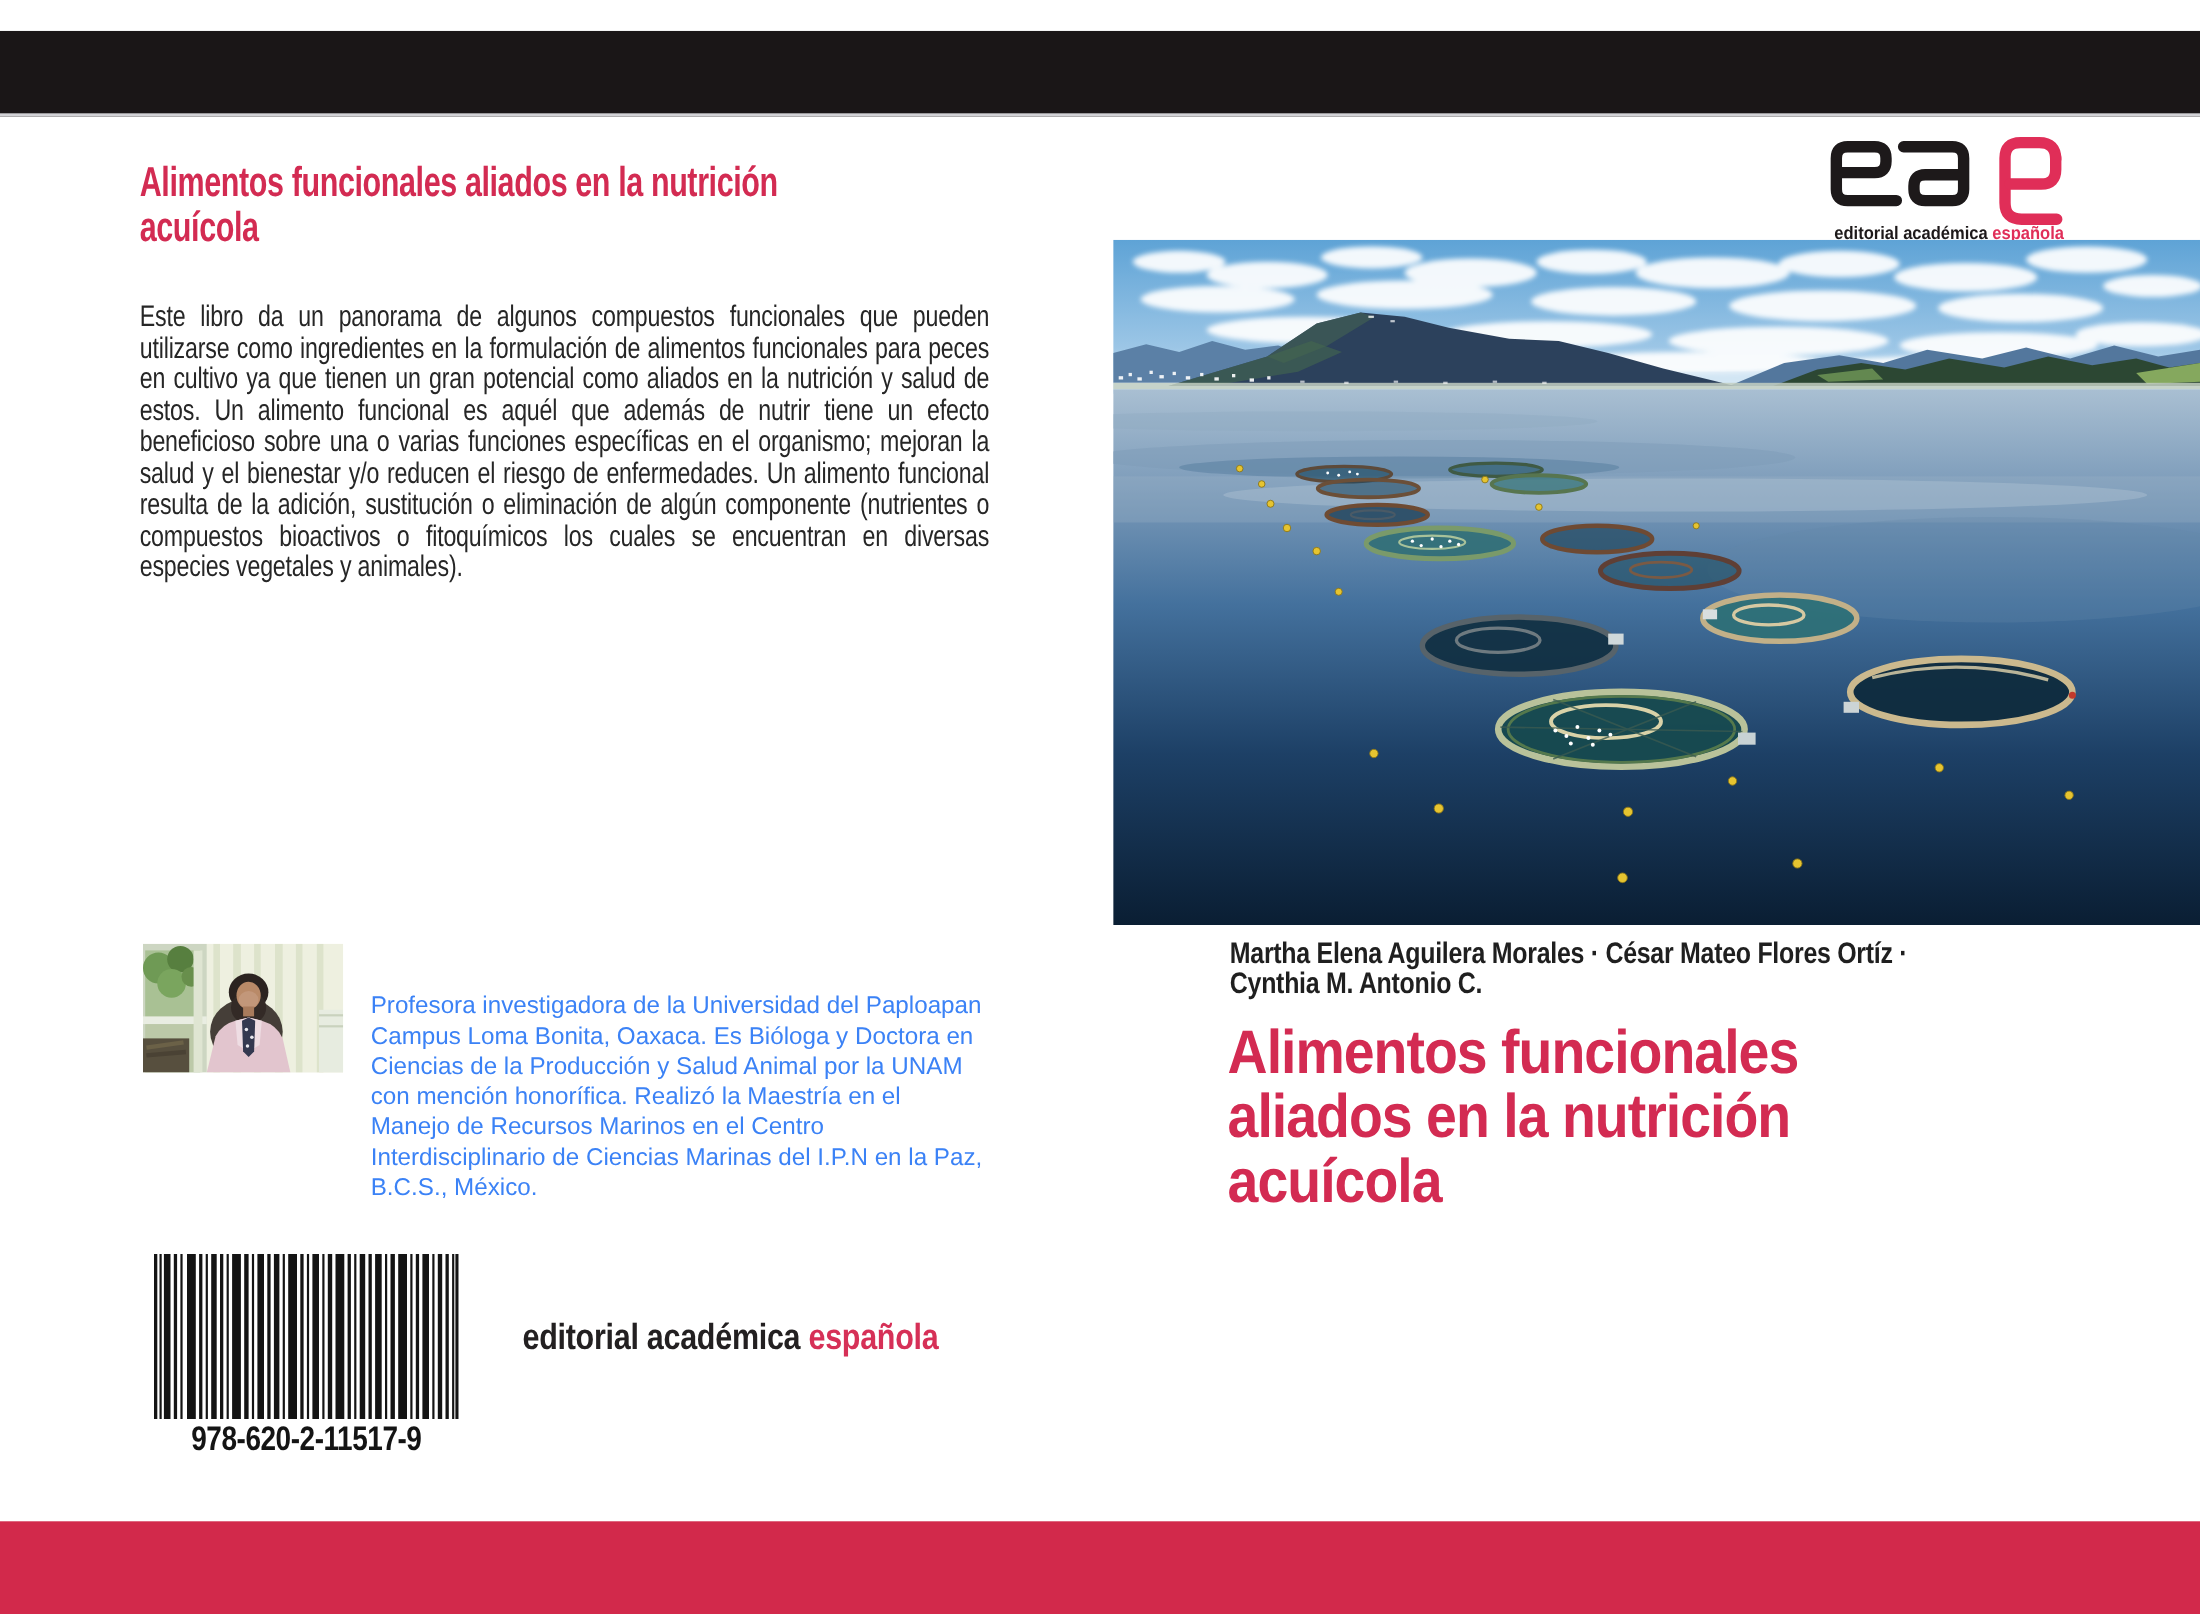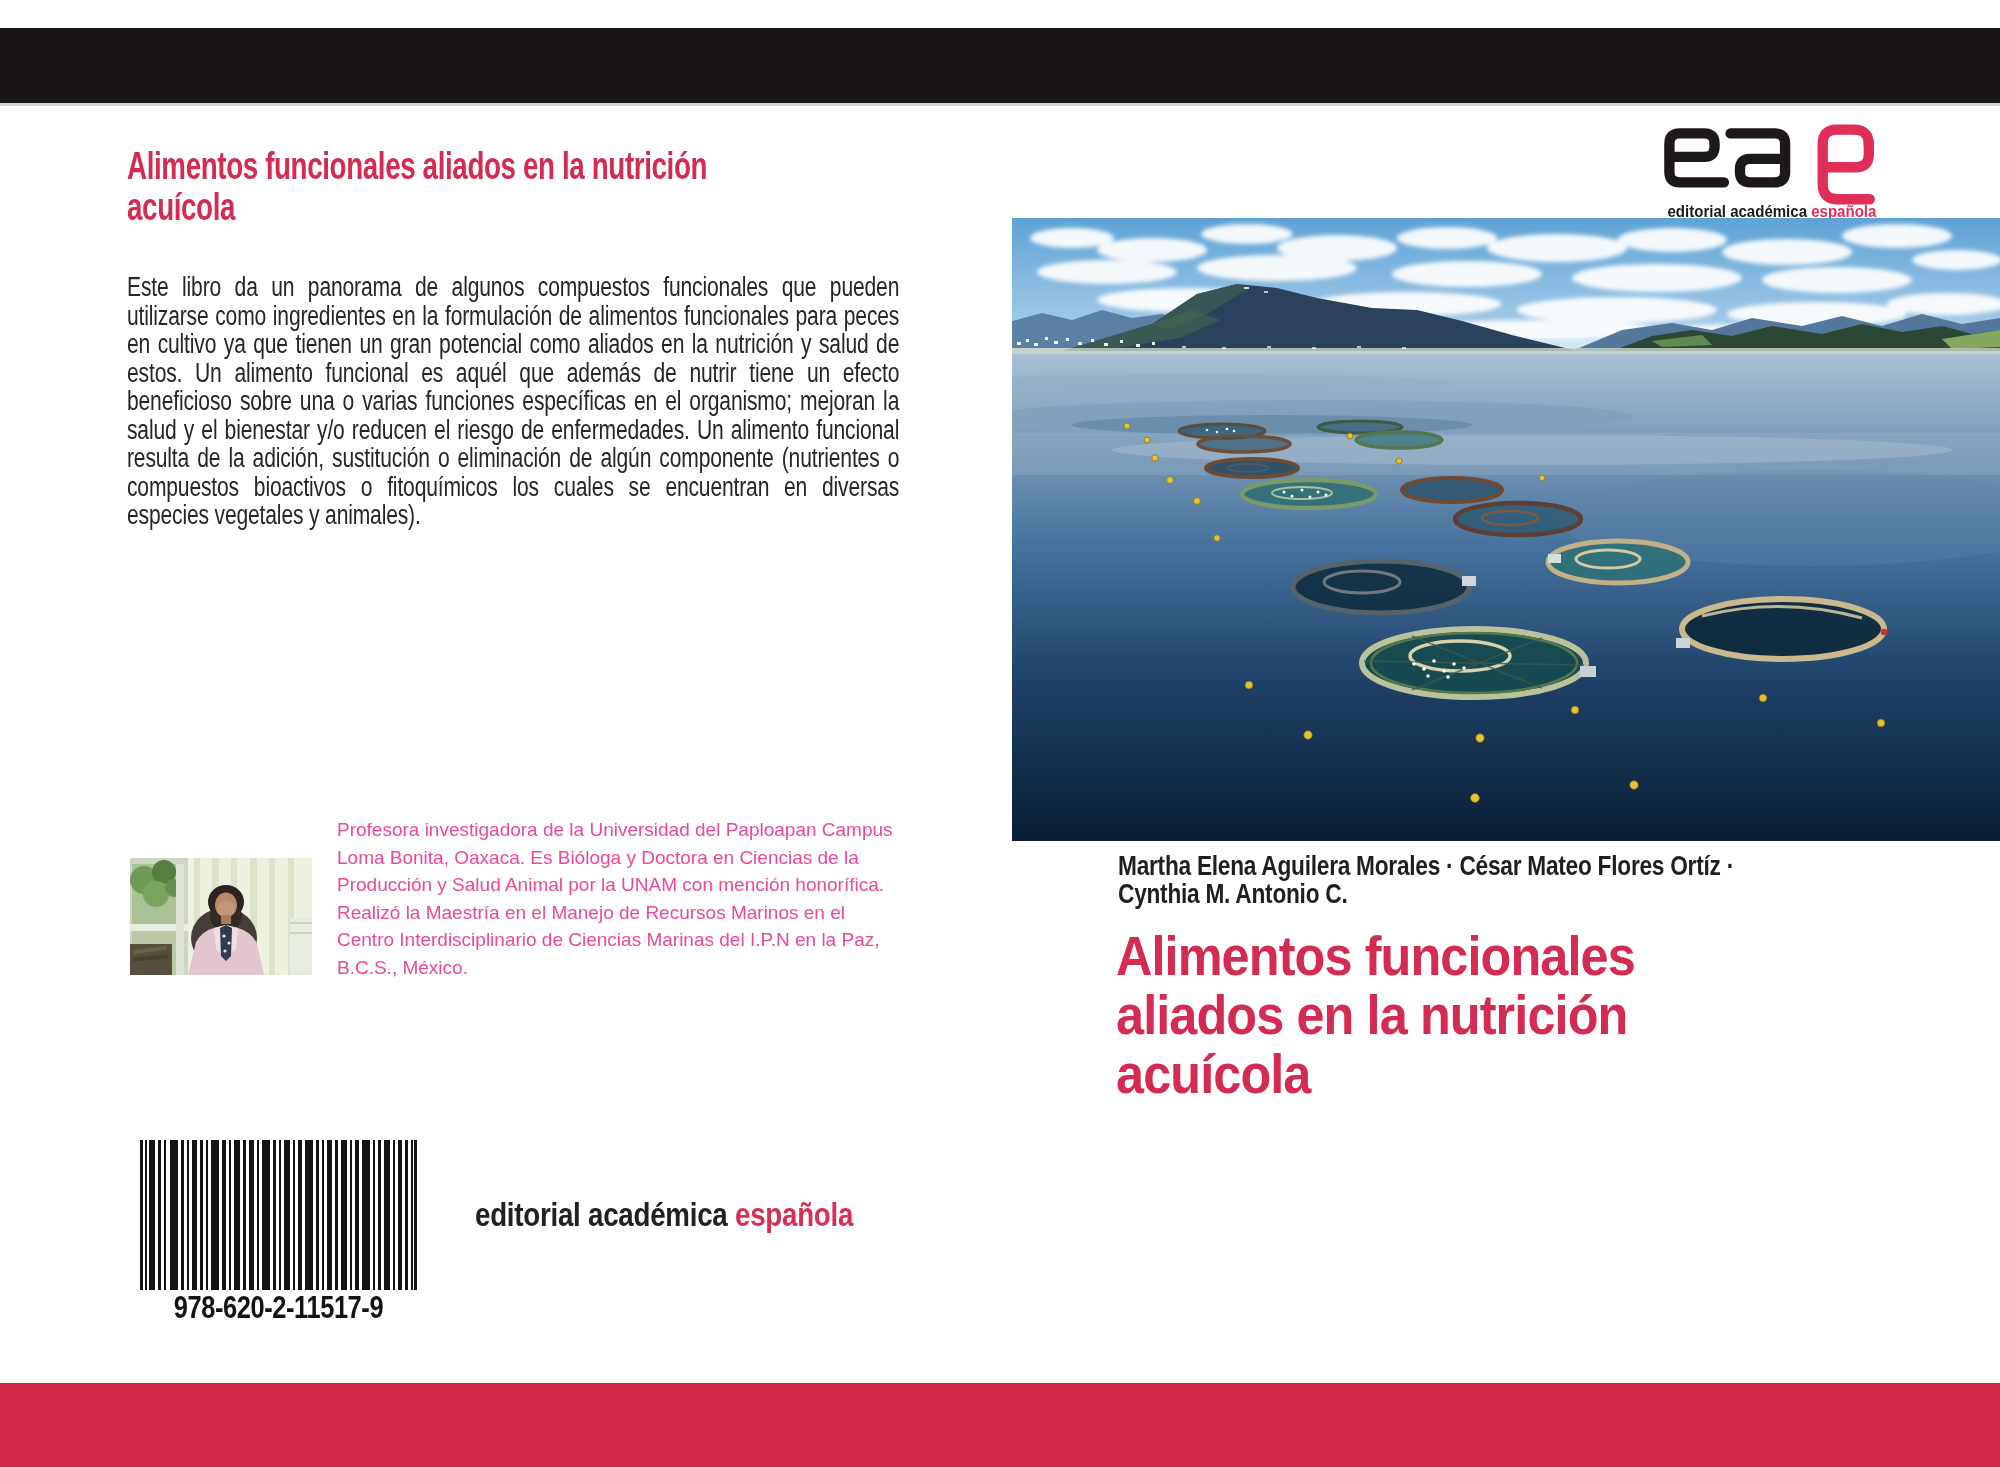--- a/index.html
+++ b/index.html
@@ -9,22 +9,22 @@
   .bottom-bar{position:absolute;left:0;top:1355px;width:2000px;height:112px;}
 
   
   .back-title{position:absolute;left:127px;top:118px;width:1200px;
               font-size:38px;font-weight:bold;line-height:41px;letter-spacing:-0.5px;
               transform:scaleX(.73);transform-origin:left top;white-space:nowrap;}
   .back-blurb{position:absolute;left:127px;top:245px;width:990px;
               font-size:27px;line-height:28.5px;color:#262626;text-align:justify;
               letter-spacing:-0.2px;transform:scaleX(.78);transform-origin:left top;}
   .bio-photo{position:absolute;left:130px;top:830px;width:182px;height:117px;}
-  .bio-text{position:absolute;left:337px;top:788px;width:560px;
-            font-size:19px;line-height:27.5px;color:#ec4899;}
+  .bio-text{position:absolute;left:337px;top:872px;width:560px;
+            font-size:22px;line-height:27.5px;color:#3b82f6;}
   .barcode-wrap{position:absolute;left:140px;top:1112px;width:277px;height:150px;}
   .isbn{position:absolute;left:140px;top:1262px;width:277px;text-align:center;
         font-size:31px;font-weight:bold;color:#141414;letter-spacing:-0.5px;
         transform:scaleX(.82);transform-origin:center top;}
   .imprint{position:absolute;left:475px;top:1168px;white-space:nowrap;
            font-size:33px;font-weight:bold;letter-spacing:-0.3px;
            transform:scaleX(.84);transform-origin:left top;color:#232021;}
 
   
   .eae-logo{position:absolute;left:1660px;top:96px;width:222px;height:96px;}

